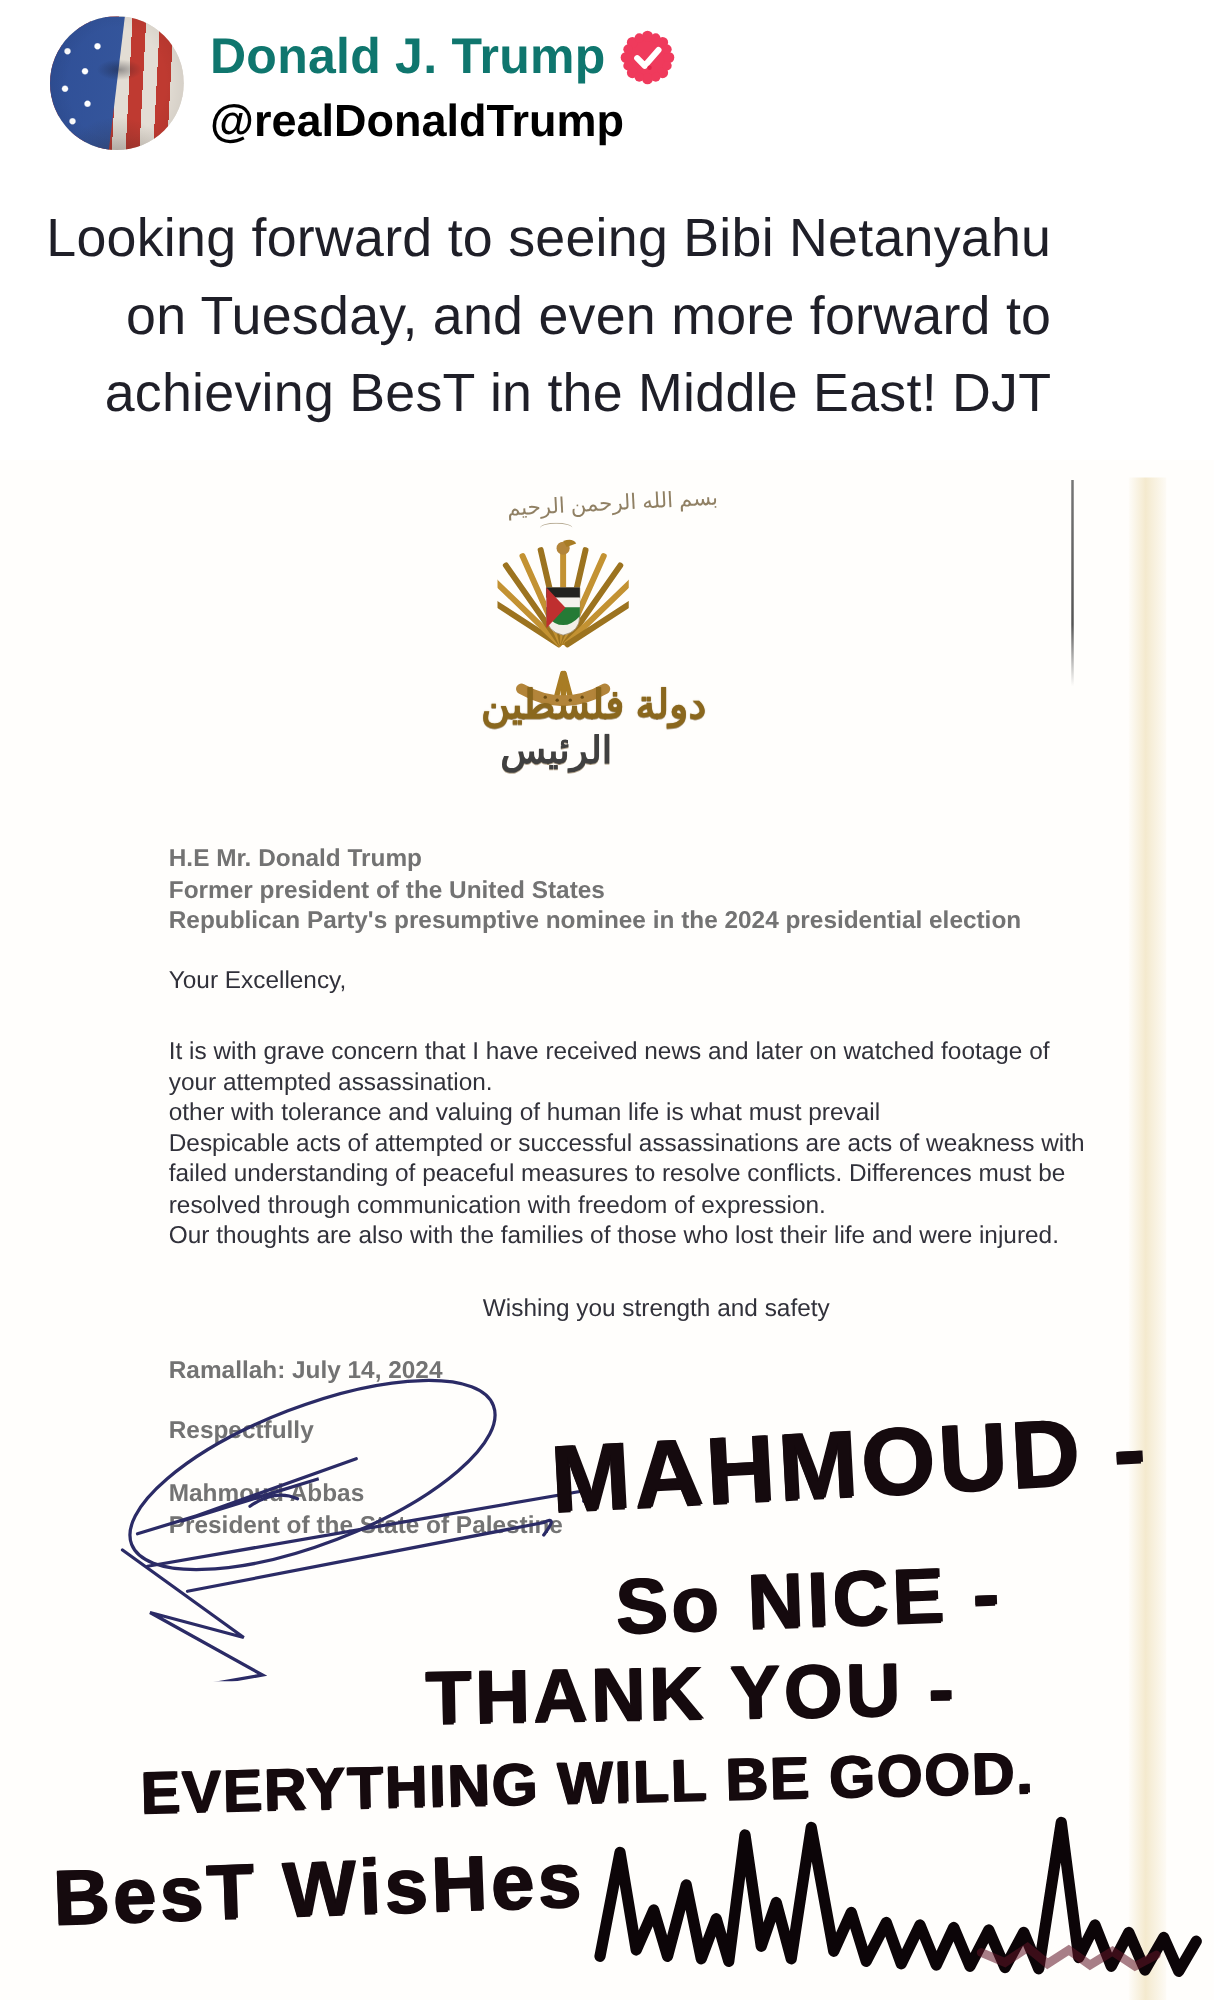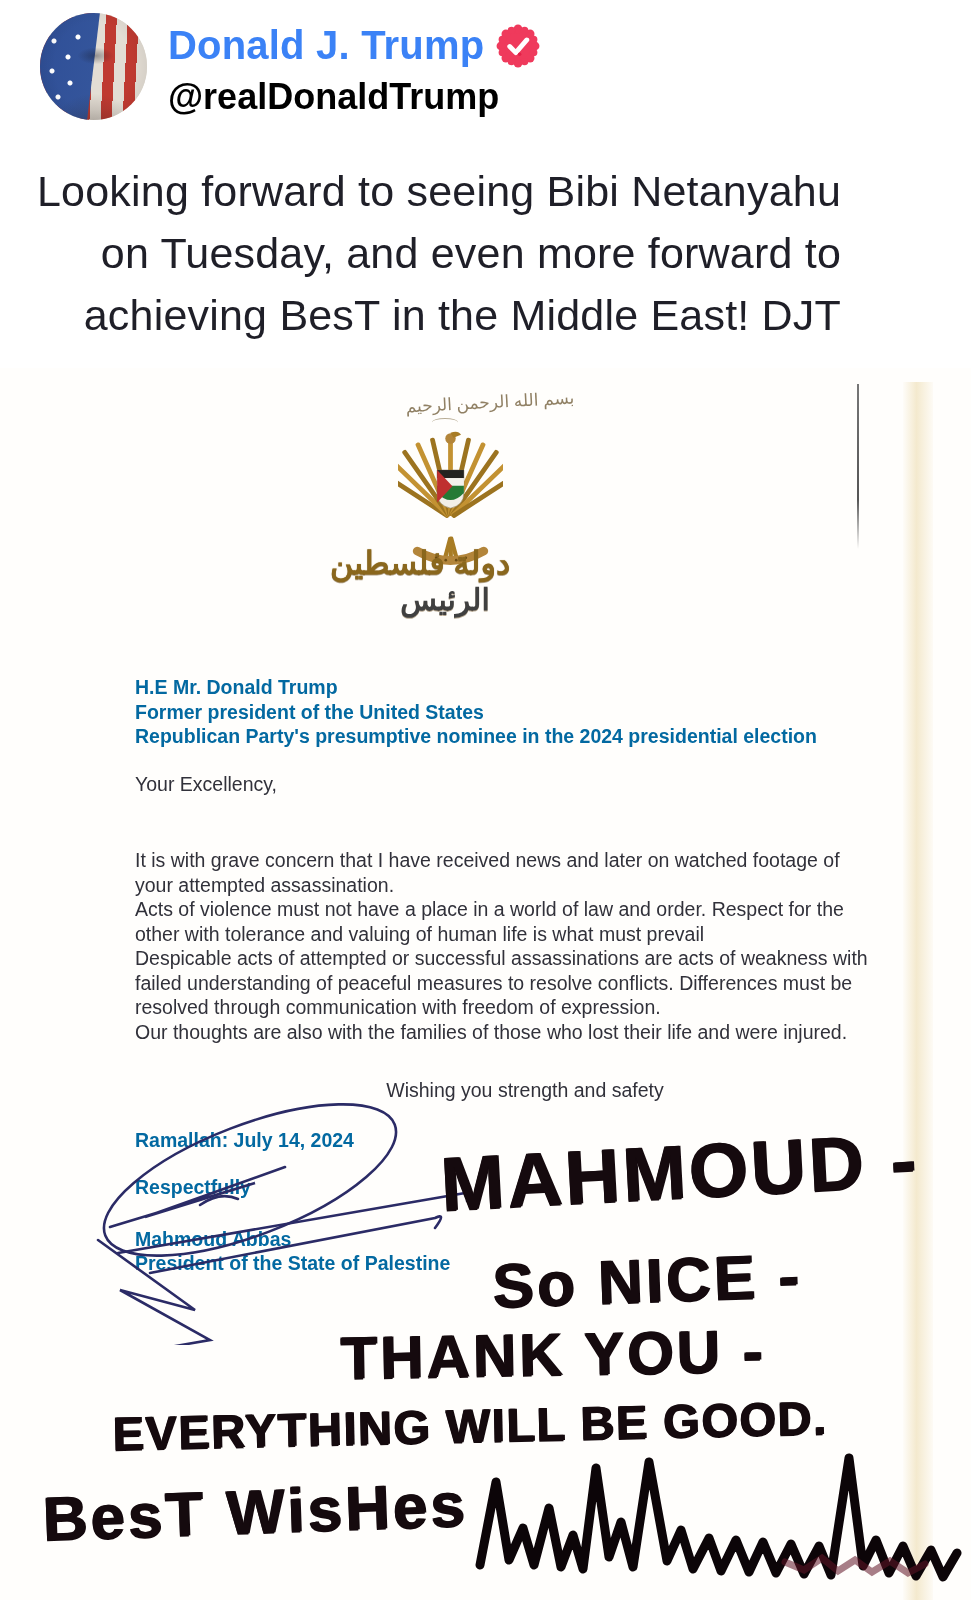--- a/index.html
+++ b/index.html
@@ -31,21 +31,21 @@
     clip-path:polygon(0 0,56% 0,44% 100%,0 100%);
   }
   .av-shade {
     position:absolute; inset:0;
     background:
       radial-gradient(ellipse 26px 12px at 52% 40%, rgba(20,20,30,.38), transparent 70%),
       radial-gradient(ellipse 60px 50px at 50% 108%, rgba(40,30,25,.30), transparent 70%),
       radial-gradient(ellipse 70px 80px at 50% 50%, transparent 55%, rgba(0,0,0,.12) 100%);
   }
   .name-row { position:absolute; left:168px; top:22px; display:flex; align-items:center; gap:12px; }
-  .author-name { font-size:40px; font-weight:700; color:#3b82f6; letter-spacing:.2px; }
+  .author-name { font-size:40px; font-weight:700; color:#0f766e; letter-spacing:.2px; }
   .badge-icon { width:44px; height:44px; margin-top:2px; }
   .handle { position:absolute; left:168px; top:76px; font-size:36px; color:#000000;font-weight:bold; }
 
   
   .post-text { position:absolute; left:37px; top:160px; color:#1f1f28; }
   .post-line { font-size:43px; line-height:62px; white-space:nowrap; letter-spacing:.2px;text-align:right; }
 
   
   .letter { position:absolute; left:0; top:368px; width:971px; height:1232px; background:#fffefc; }
   .edge-band {
@@ -57,35 +57,35 @@
     background:linear-gradient(#777, #555 70%, rgba(85,85,85,0));
   }
   .bismillah {
     position:absolute; left:395px; top:24px; width:190px; text-align:center;
     font-size:17px; color:#7d6b4a; transform:rotate(-3deg); opacity:.85; direction:rtl;
   }
   .bis-arc { position:absolute; left:432px; top:50px; width:26px; height:9px;
     border-top:1.5px solid #9a8a6a; border-radius:50%; opacity:.7; }
   .emblem-svg { position:absolute; left:398px; top:62px; width:105px; height:143px; }
   .state-ar {
-    position:absolute; left:330px; top:176px; width:235px; text-align:left; direction:rtl;
+    position:absolute; left:330px; top:176px; width:235px; text-align:right; direction:rtl;
     font-size:32px; font-weight:700; color:#8a671d;
     text-shadow:0 1px 0 rgba(90,60,10,.45), 0 0 1px rgba(138,103,29,.6);
   }
   .president-ar {
     position:absolute; left:340px; top:214px; width:210px; text-align:center; direction:rtl;
     font-size:30px; font-weight:700; color:#404040;
     text-shadow:0 1px 0 rgba(90,60,10,.45);
   }
 
   .letter-text { position:absolute; left:135px; top:307px; width:780px; color:#31313a; }
   .lt { font-size:19.5px; line-height:24.5px; white-space:nowrap; }
-  .lt.b { font-weight:700; color:#0369a1; }
+  .lt.b { font-weight:700; color:#737373; }
   .gap-sal { margin-top:23px; }
-  .gap-body { margin-top:52px; }
+  .gap-body { margin-top:33px; }
   .gap-close { margin-top:34px;text-align:center; }
   .gap-date { margin-top:25px; }
   .gap-signoff { margin-top:23px; }
   .gap-signer { margin-top:27px; }
 
   .ink-svg { position:absolute; left:50px; top:717px; width:430px; height:260px; }
   .trump-sig-svg { position:absolute; left:470px; top:1072px; width:500px; height:160px; }
 
   .marker {
     position:absolute; font-weight:700; color:#150a0e; white-space:nowrap;
@@ -188,21 +188,20 @@
   <div class="state-ar">دولة فلسطين</div>
   <div class="president-ar">الرئيس</div>
 
   <div class="letter-text">
     <div class="lt b">H.E Mr. Donald Trump</div>
     <div class="lt b">Former president of the United States</div>
     <div class="lt b">Republican Party's presumptive nominee in the 2024 presidential election</div>
     <div class="lt gap-sal">Your Excellency,</div>
     <div class="lt gap-body">It is with grave concern that I have received news and later on watched footage of</div>
     <div class="lt">your attempted assassination.</div>
-    <div class="lt">Acts of violence must not have a place in a world of law and order. Respect for the</div>
     <div class="lt">other with tolerance and valuing of human life is what must prevail</div>
     <div class="lt">Despicable acts of attempted or successful assassinations are acts of weakness with</div>
     <div class="lt">failed understanding of peaceful measures to resolve conflicts. Differences must be</div>
     <div class="lt">resolved through communication with freedom of expression.</div>
     <div class="lt">Our thoughts are also with the families of those who lost their life and were injured.</div>
     <div class="lt gap-close">Wishing you strength and safety</div>
     <div class="lt b gap-date">Ramallah: July 14, 2024</div>
     <div class="lt b gap-signoff">Respectfully</div>
     <div class="lt b gap-signer">Mahmoud Abbas</div>
     <div class="lt b">President of the State of Palestine</div>

